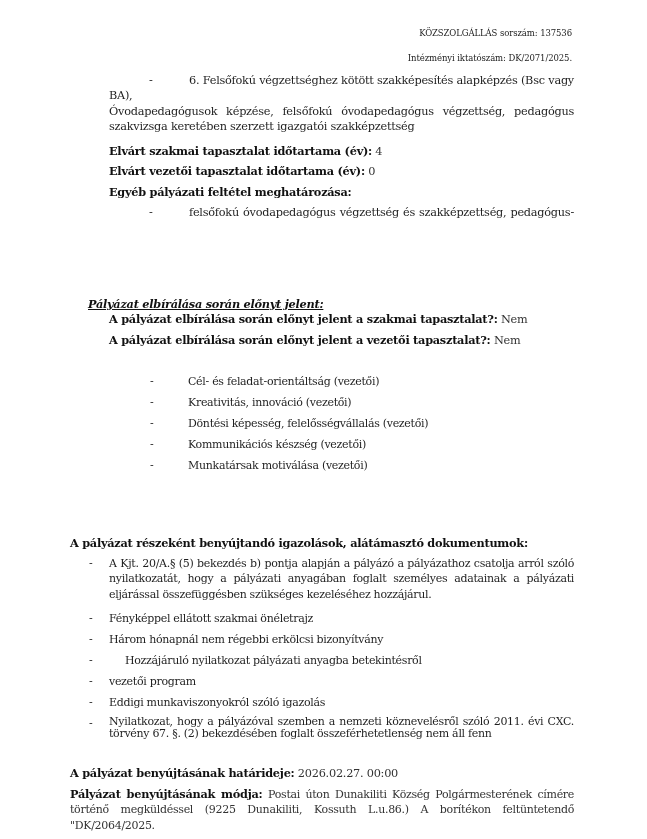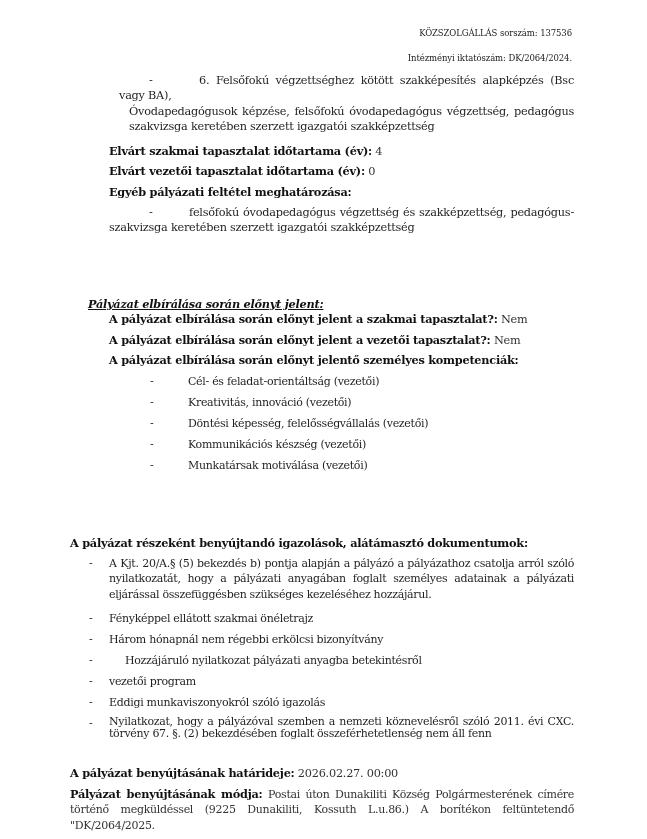--- a/index.html
+++ b/index.html
@@ -28,21 +28,21 @@
       text-align: right;
       right: 75px;
       letter-spacing: -0.1px;
     }
     .txt {
       font-size: 11.3px;
       line-height: 15.4px;
       letter-spacing: -0.25px;
       color: #1f1f1f;
     }
-    .just { text-align: justify; text-align-last: left; margin-left: 10px; }
+    .just { text-align: justify; text-align-last: left; }
     .b { font-weight: bold; color: #111; }
     .i { font-style: italic; text-decoration: underline; }
     .val { font-weight: normal; color: #333; }
     .dash {
       position: absolute;
       font-size: 11.3px;
       line-height: 15.4px;
       color: #222;
     }
     .small { font-size: 11px; letter-spacing: -0.3px; }
@@ -51,21 +51,21 @@
 <body>
 
 <div class="page">
 
   <div class="abs hdr" style="top:28px;">
     <span>KÖZSZOLGÁLLÁS sorszám:</span>
     <span>137536</span>
   </div>
   <div class="abs hdr" style="top:53px;">
     <span>Intézményi iktatószám:</span>
-    <span>DK/2064/2024.</span>
+    <span>DK/2071/2025.</span>
   </div>
 
   <div class="abs txt" style="top:73px; left:109px; width:465px;">
     <span class="dash" style="left:40px; top:0;">-</span>
     <div class="just" style="text-indent:80px; text-align:justify; text-align-last:left;">
       <span>6. Felsőfokú végzettséghez kötött szakképesítés  alapképzés (Bsc vagy BA),</span><br>
       <span class="just" style="display:block; text-indent:0; text-align:justify;">Óvodapedagógusok képzése, felsőfokú óvodapedagógus végzettség, pedagógus szakvizsga keretében szerzett igazgatói szakképzettség</span>
     </div>
   </div>
 
@@ -75,33 +75,31 @@
   </div>
   <div class="abs txt" style="top:164px; left:109px;">
     <span class="b">Elvárt vezetői tapasztalat időtartama (év):</span>
     <span class="val">0</span>
   </div>
   <div class="abs txt b" style="top:185px; left:109px;">Egyéb pályázati feltétel meghatározása:</div>
 
   <div class="abs txt" style="top:205px; left:109px; width:465px;">
     <span class="dash" style="left:40px; top:0;">-</span>
     <div style="text-indent:80px; text-align:justify; text-align-last:justify;">felsőfokú óvodapedagógus végzettség és szakképzettség, pedagógus-</div>
-    <div>szakvizsga keretében szerzett igazgatói szakképzettség</div>
   </div>
 
   <div class="abs txt b i" style="top:297px; left:88px;">Pályázat elbírálása során előnyt jelent:</div>
   <div class="abs txt" style="top:333px; left:109px; white-space:nowrap;">
     <span class="b">A pályázat elbírálása során előnyt jelent a vezetői tapasztalat?:</span>
     <span class="val">Nem</span>
   </div>
   <div class="abs txt" style="top:312px; left:109px; white-space:nowrap;">
     <span class="b">A pályázat elbírálása során előnyt jelent a szakmai tapasztalat?:</span>
     <span class="val">Nem</span>
   </div>
-  <div class="abs txt b" style="top:353px; left:109px; white-space:nowrap;">A pályázat elbírálása során előnyt jelentő személyes kompetenciák:</div>
 
   <div class="abs txt small" style="top:374px; left:0; width:647px;">
     <div class="abs" style="top:0; left:150px;">-</div>
     <div class="abs" style="top:0; left:188px; white-space:nowrap;">Cél- és feladat-orientáltság (vezetői)</div>
 
     <div class="abs" style="top:21px; left:150px;">-</div>
     <div class="abs" style="top:21px; left:188px; white-space:nowrap;">Kreativitás, innováció (vezetői)</div>
 
     <div class="abs" style="top:42px; left:150px;">-</div>
     <div class="abs" style="top:42px; left:188px; white-space:nowrap;">Döntési képesség, felelősségvállalás (vezetői)</div>

